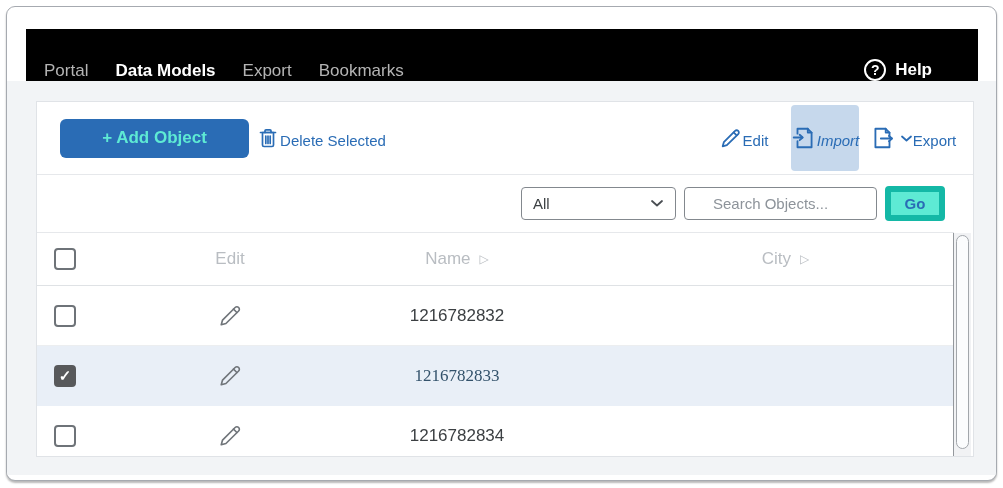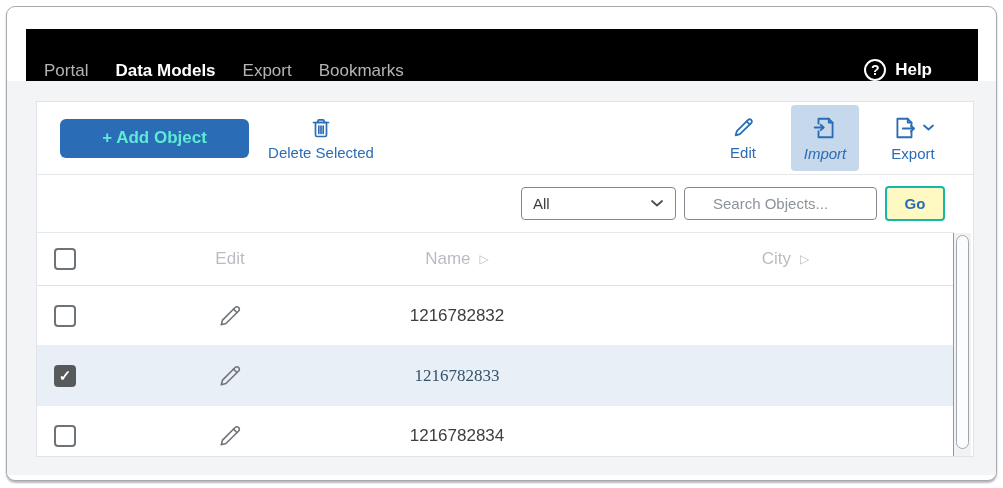--- a/index.html
+++ b/index.html
@@ -38,21 +38,21 @@
     background:#fff; border:1px solid #e0e3e7; overflow:hidden;
   }
   .toolbar-row { height:72px; display:flex; align-items:center; }
   .add-btn {
     margin-left:23px; width:189px; height:39px; border:none; border-radius:6px;
     background:#2a6cb5; color:#5eead4; font-weight:700; font-size:17px;
     font-family:"Liberation Sans", sans-serif; cursor:pointer;
     display:flex; align-items:center; justify-content:center;
   }
   .tool-group {
-    display:flex; flex-direction:column; align-items:center; justify-content:center;
+    display:flex; flex-direction:row; align-items:center; justify-content:center;
     color:#2a6cb5; font-size:15px; cursor:pointer; height:66px;
   }
   .tool-group .tg-label { margin-top:4px; white-space:nowrap; }
   .delete-group { margin-left:16px; width:112px; }
   .tb-spacer { flex:1; }
   .edit-group { width:64px; }
   .import-group { width:68px; background:#c6d8ec; border-radius:4px; margin:0 16px;font-style:italic; }
   .export-group { width:76px; margin-right:22px; }
   .icon-row { display:flex; align-items:center; }
   
@@ -66,21 +66,21 @@
     font-size:15px; color:#3c4043; cursor:pointer;margin-left:20px;
   }
   .select-box .sb-spacer { flex:1; }
   .search-input {
     width:193px; height:33px; margin-left:8px; border:1px solid #83888e; border-radius:4px;
     padding:0 28px; font-size:15px; color:#3c4043; font-family:"Liberation Sans", sans-serif;
     outline:none; background:#fff;
   }
   .search-input::placeholder { color:#8d939a; }
   .go-btn {
-    width:60px; height:35px; margin-left:8px; background:#fef9c3; border:2px solid #14b8a6;
+    width:60px; height:35px; margin-left:8px; background:#5eead4; border:6px solid #14b8a6;
     border-radius:4px; color:#2a6cb5; font-weight:700; font-size:15px;
     font-family:"Liberation Sans", sans-serif; cursor:pointer;
   }
   
   .table-header {
     height:54px; border-top:1px solid #e6e8eb; border-bottom:1px solid #dfe2e5;
     display:flex; align-items:center; color:#b9bdc2; font-size:17px; width:917px;
   }
   .t-row {
     height:60px; display:flex; align-items:center; font-size:17px; color:#3c4043;

